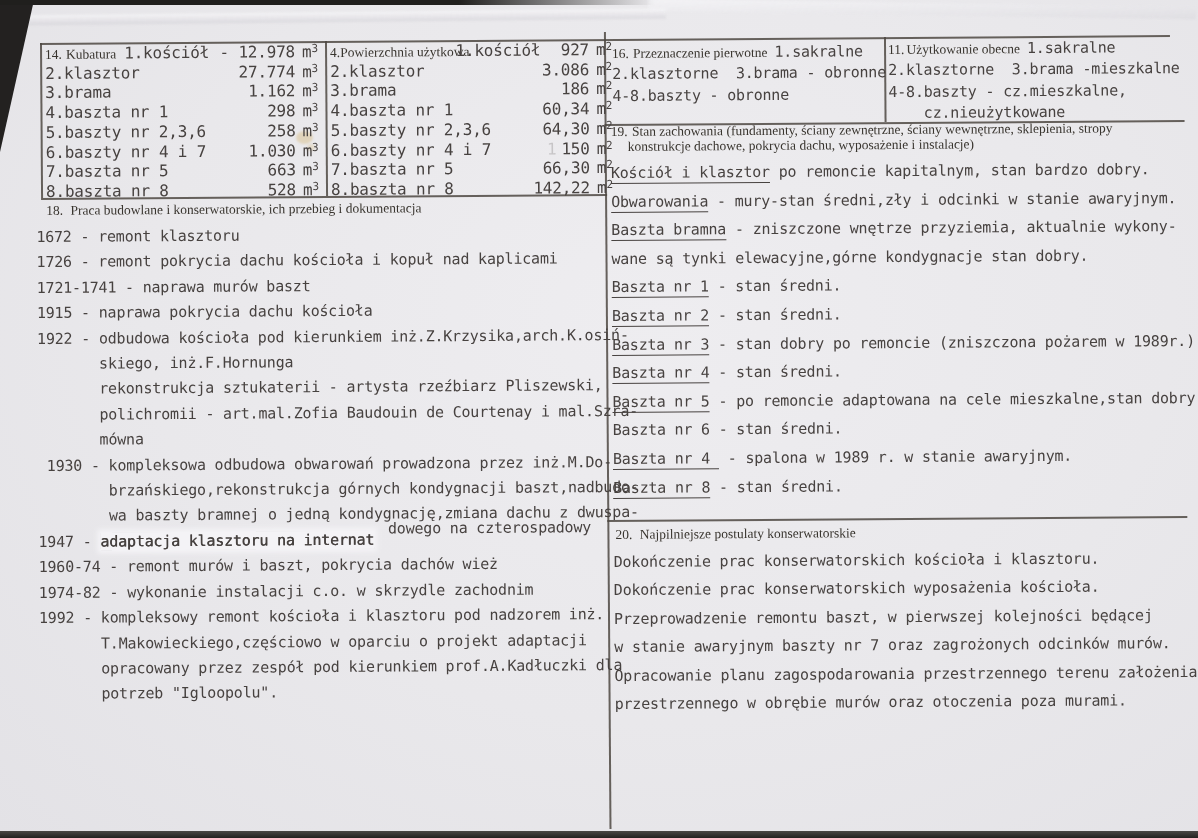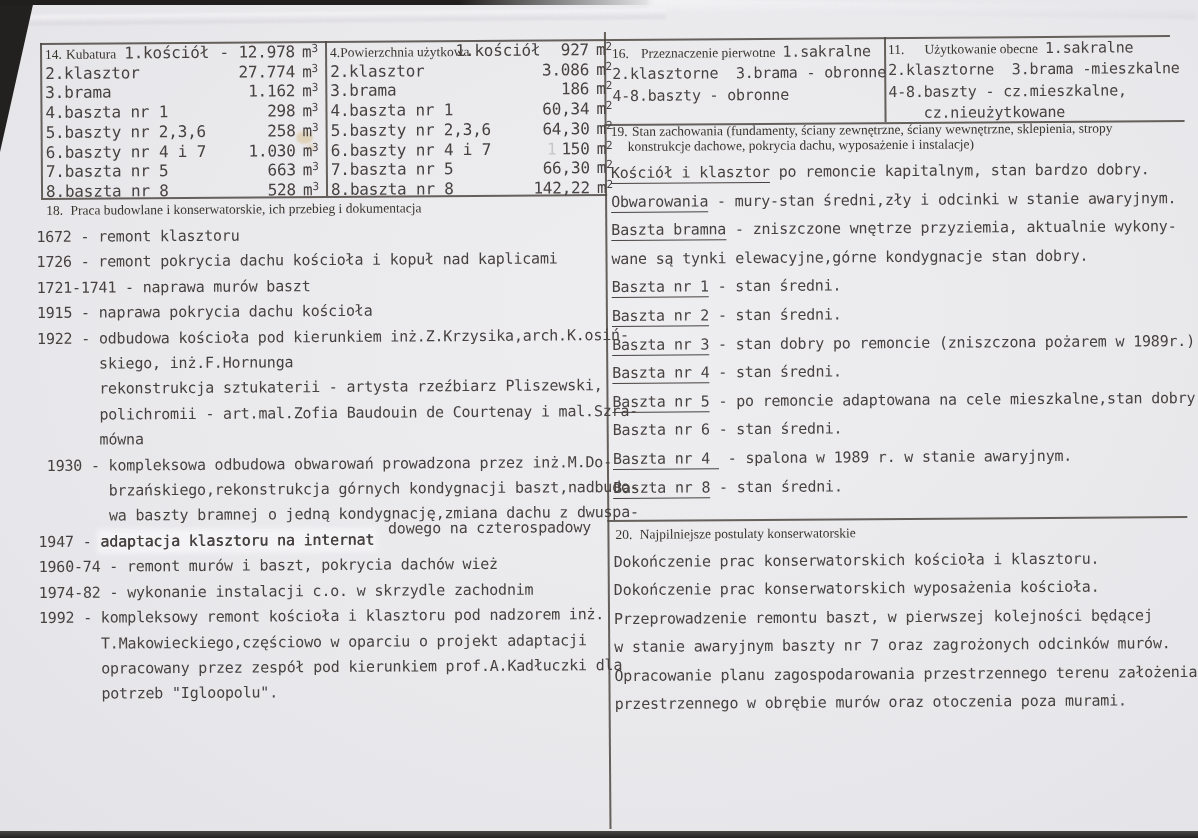--- a/index.html
+++ b/index.html
@@ -197,31 +197,31 @@
           <span class="tw tw16">142,22</span>
           <span class="tw tw16 unit">m</span>
           <sup class="tw u2">2</sup>
         </span>
       </div>
   </div>
 
   <div class="abs" style="left:612px;top:47px;width:268px;">
     <div class="box-line1">
       <span class="serif">16.</span>
-      <span class="serif" style="margin-left:12px;text-align:center;">Przeznaczenie pierwotne</span>
+      <span class="serif" style="margin-left:4px;text-align:center;">Przeznaczenie pierwotne</span>
       <span class="tw" style="margin-left:7px;">1.sakralne</span>
     </div>
     <div class="tw bx-ln">2.klasztorne  3.brama - obronne</div>
     <div class="tw bx-ln">4-8.baszty - obronne</div>
   </div>
 
   <div class="abs" style="left:888px;top:45px;width:300px;">
     <div class="box-line1">
       <span class="serif">11.</span>
-      <span class="serif" style="margin-left:20px;">Użytkowanie obecne</span>
+      <span class="serif" style="margin-left:2px;">Użytkowanie obecne</span>
       <span class="tw" style="margin-left:7px;">1.sakralne</span>
     </div>
     <div class="tw bx-ln">2.klasztorne  3.brama -mieszkalne</div>
     <div class="tw bx-ln">4-8.baszty - cz.mieszkalne,</div>
     <div class="tw bx-ln">    cz.nieużytkowane</div>
   </div>
 
   <div class="abs" style="left:45px;top:201px;">
     <span class="serif">18.</span>
     <span class="serif" style="margin-left:3px;">Praca budowlane i konserwatorskie, ich przebieg i dokumentacja</span>

